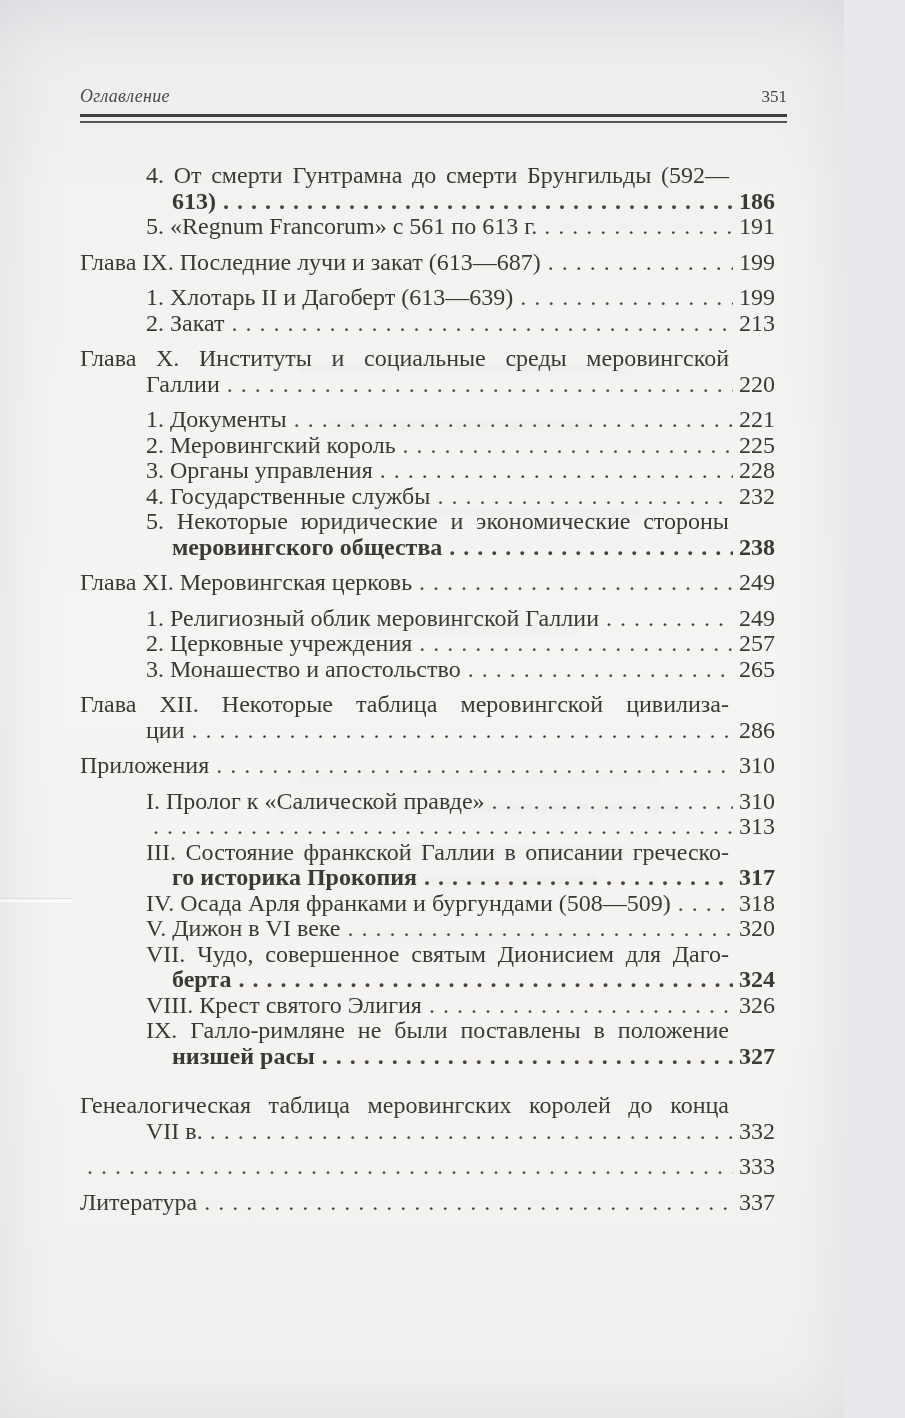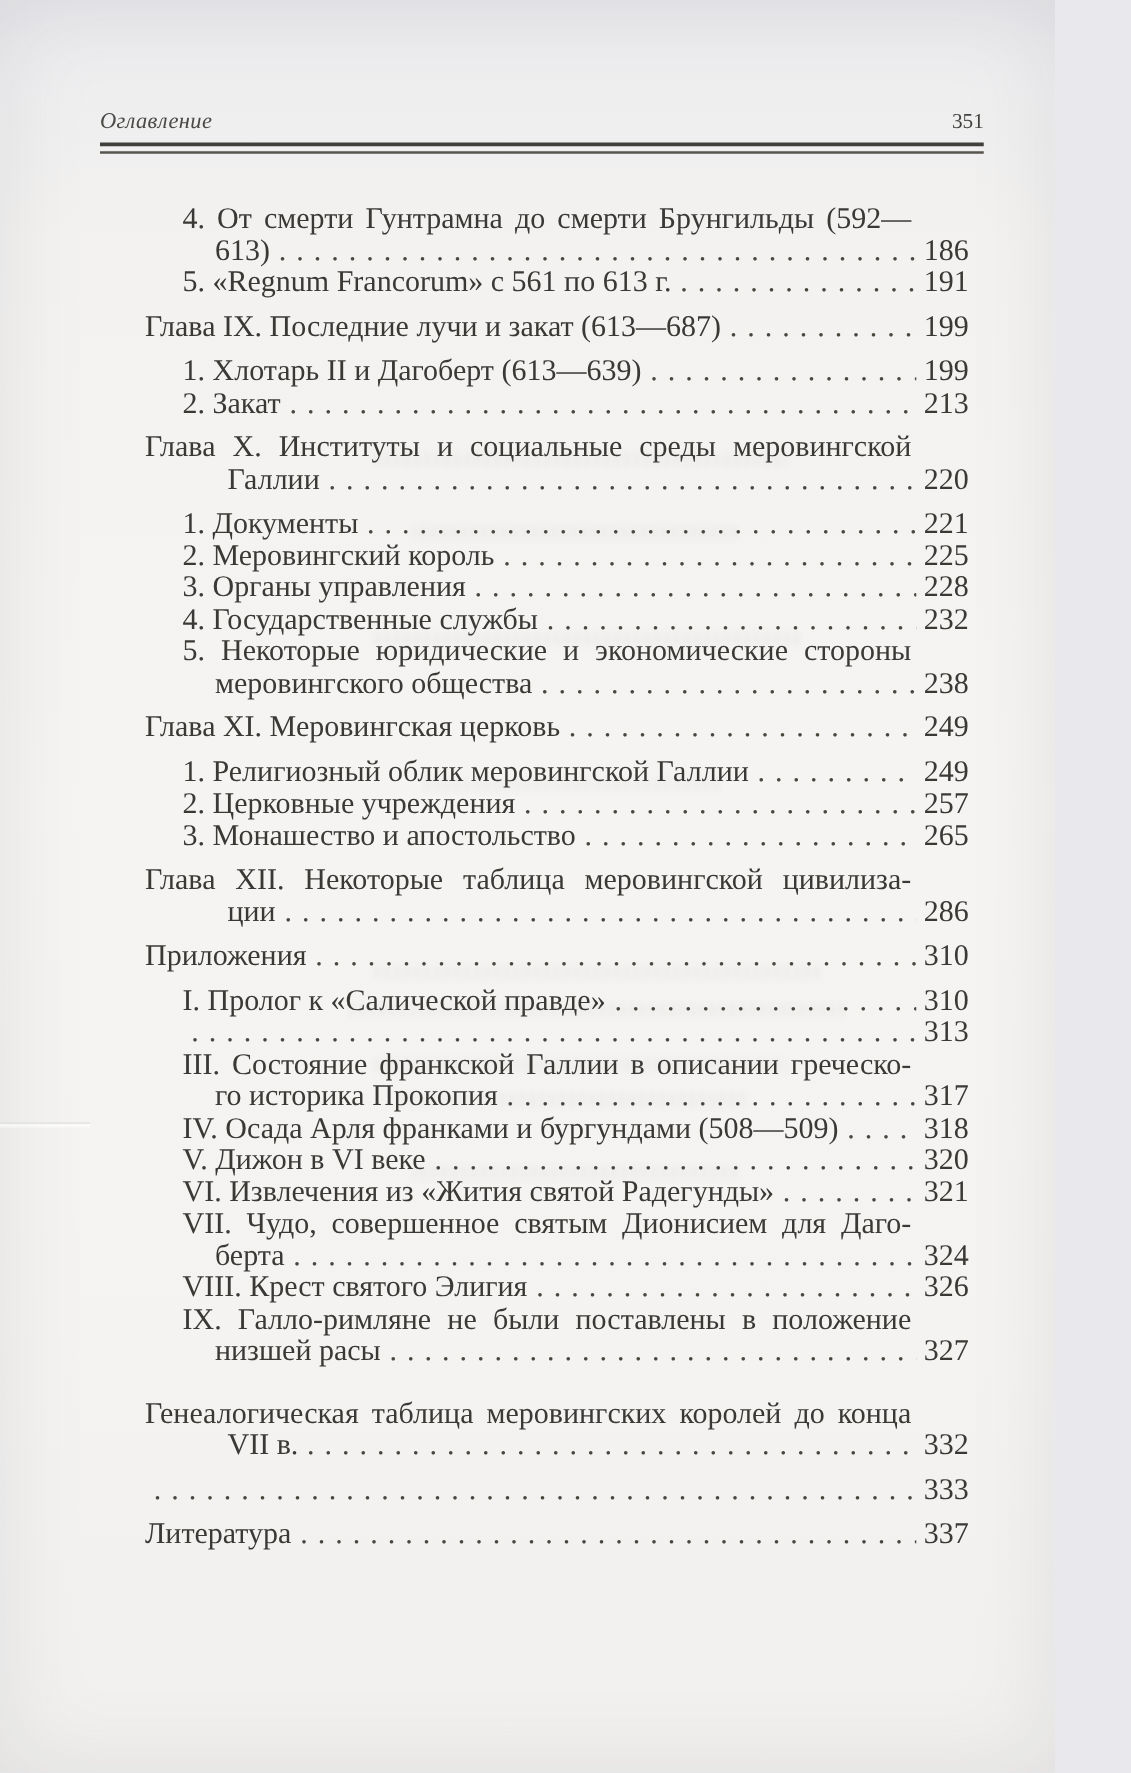--- a/index.html
+++ b/index.html
@@ -65,23 +65,23 @@
 
   .entry { margin: 0; }
   .entry.gap    { margin-top: 10px; }
   .entry.gap-lg { margin-top: 24px; }
 
   .row {
     display: flex;
     align-items: baseline;
   }
   .lvl1 > .row, .lvl1 > .first { padding-left: 66px; }
-  .lvl0 > .row, .lvl0 > .first { padding-left: 0; margin-left: 36px; }
+  .lvl0 > .row, .lvl0 > .first { padding-left: 0; }
   .lvl0 > .row.cont { padding-left: 66px; }
-  .lvl1 > .row.cont { padding-left: 92px; }
+  .lvl1 > .row.cont { padding-left: 92px; font-weight: bold; }
 
   .first {
     text-align: justify;
     text-align-last: justify;
     text-justify: inter-word;
     padding-right: 58px;
     white-space: normal;
   }
   .t { flex: none; white-space: nowrap; }
   .leader {
@@ -277,27 +277,20 @@
           </div>
         </div>
         <div class="entry lvl1">
           <div class="row">
             <span class="t">V. Дижон в VI веке</span>
             <span class="leader"></span>
             <span class="pg">320</span>
           </div>
         </div>
         <div class="entry lvl1">
-          <div class="row">
-            <span class="t">VI. Извлечения из «Жития святой Радегунды»</span>
-            <span class="leader"></span>
-            <span class="pg">321</span>
-          </div>
-        </div>
-        <div class="entry lvl1">
           <div class="first">VII. Чудо, совершенное святым Дионисием для Даго-</div>
           <div class="row cont">
             <span class="t">берта</span>
             <span class="leader"></span>
             <span class="pg">324</span>
           </div>
         </div>
         <div class="entry lvl1">
           <div class="row">
             <span class="t">VIII. Крест святого Элигия</span>

